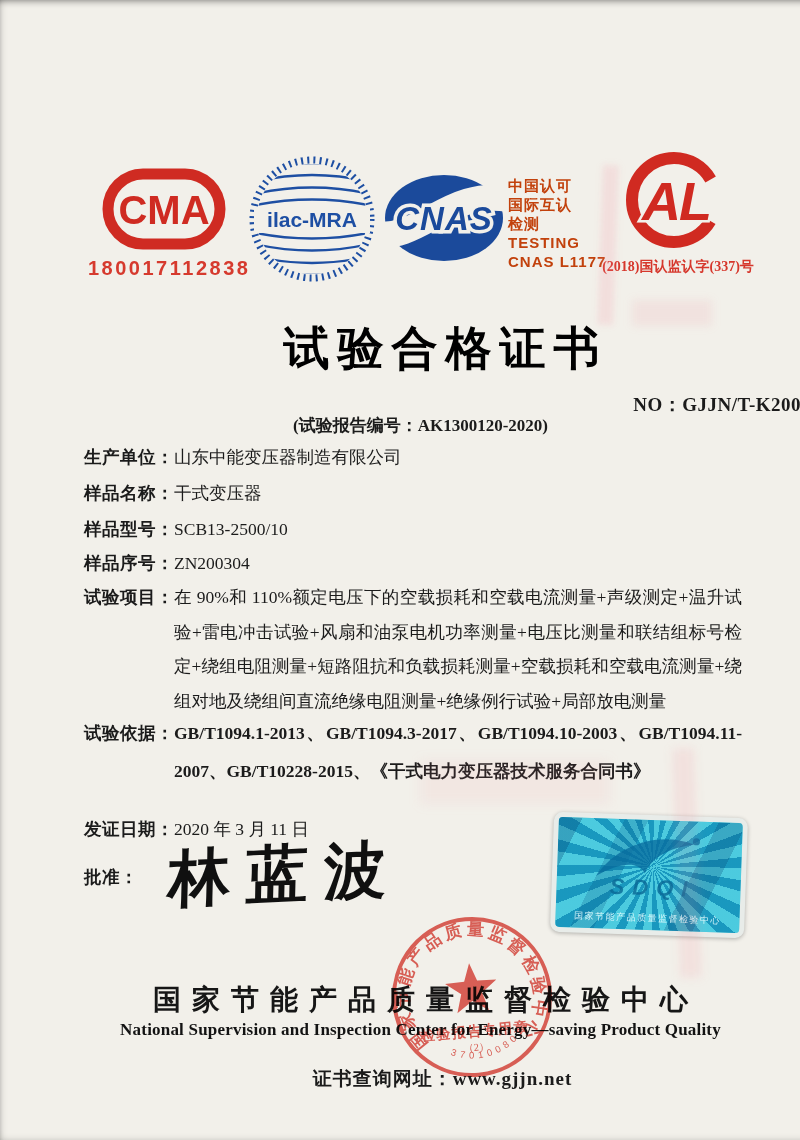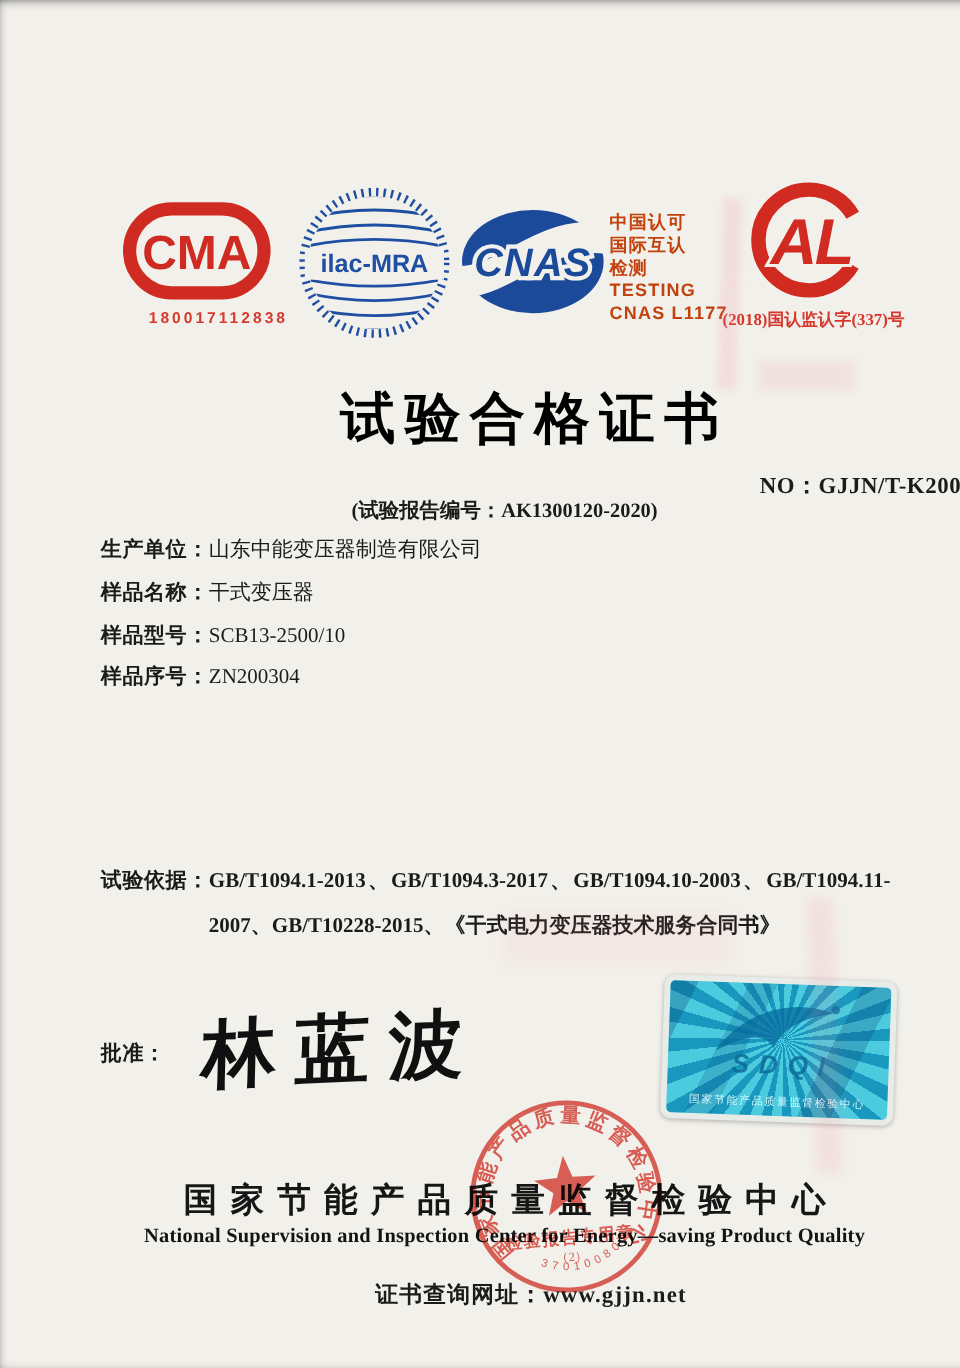--- a/index.html
+++ b/index.html
@@ -13,21 +13,21 @@
                inset 0 -5px 8px -6px rgba(0,0,0,.18);
     padding-left:41px;
   }
   .abs{position:absolute;}
   .ctr{left:0;right:0;text-align:center;}
 
   
   .cma-logo{left:98px;top:164px;width:132px;height:96px;}
   .cma-number{left:88px;top:257px;width:152px;text-align:right;
     font-family:"Liberation Sans",sans-serif;font-weight:600;
-    color:#d63a2e;font-size:13px;letter-spacing:2.5px;}
+    color:#d63a2e;font-size:20px;letter-spacing:2.5px;}
   .ilac-logo{left:246px;top:150px;width:132px;height:138px;}
   .cnas-logo{left:382px;top:170px;width:124px;height:96px;}
   .cnas-info{left:508px;top:176px;width:120px;color:#c2410c;
     font-family:"Liberation Sans",sans-serif;font-weight:bold;
     font-size:15px;line-height:19px;letter-spacing:1px;}
   .cal-logo{left:610px;top:150px;width:130px;height:106px;}
   .cal-reg{left:578px;top:258px;width:200px;text-align:center;
     font-weight:bold;color:#d6372c;font-size:14px;}
 
   
@@ -158,23 +158,31 @@
     <span class="f-value">干式变压器</span>
   </div>
   <div class="f-row" style="top:518px">
     <span class="f-label">样品型号：</span>
     <span class="f-value">SCB13-2500/10</span>
   </div>
   <div class="f-row" style="top:552px">
     <span class="f-label">样品序号：</span>
     <span class="f-value">ZN200304</span>
   </div>
+  <div class="f-row multi" style="top:580px">
+    <span class="f-label">试验项目：</span>
+    <span class="f-value">在 90%和 110%额定电压下的空载损耗和空载电流测量+声级测定+温升试验+雷电冲击试验+风扇和油泵电机功率测量+电压比测量和联结组标号检定+绕组电阻测量+短路阻抗和负载损耗测量+空载损耗和空载电流测量+绕组对地及绕组间直流绝缘电阻测量+绝缘例行试验+局部放电测量</span>
+  </div>
   <div class="f-row basis" style="top:714px">
     <span class="f-label">试验依据：</span>
     <span class="f-value">GB/T1094.1-2013、GB/T1094.3-2017、GB/T1094.10-2003、GB/T1094.11-2007、GB/T10228-2015、《干式电力变压器技术服务合同书》</span>
+  </div>
+  <div class="f-row" style="top:818px">
+    <span class="f-label">发证日期：</span>
+    <span class="f-value">2020 年 3 月 11 日</span>
   </div>
   <div class="f-row" style="top:866px">
     <span class="f-label">批准：</span>
   </div>
   <div class="abs signature">林蓝波</div>
 
   <div class="abs holo">
     <div class="holo-face">
       <svg class="holo-logo" viewBox="0 0 120 58">
         <path d="M8 48 C 30 14 72 2 104 14 C 84 17 64 25 56 44 C 48 30 28 36 8 48 Z"></path>

